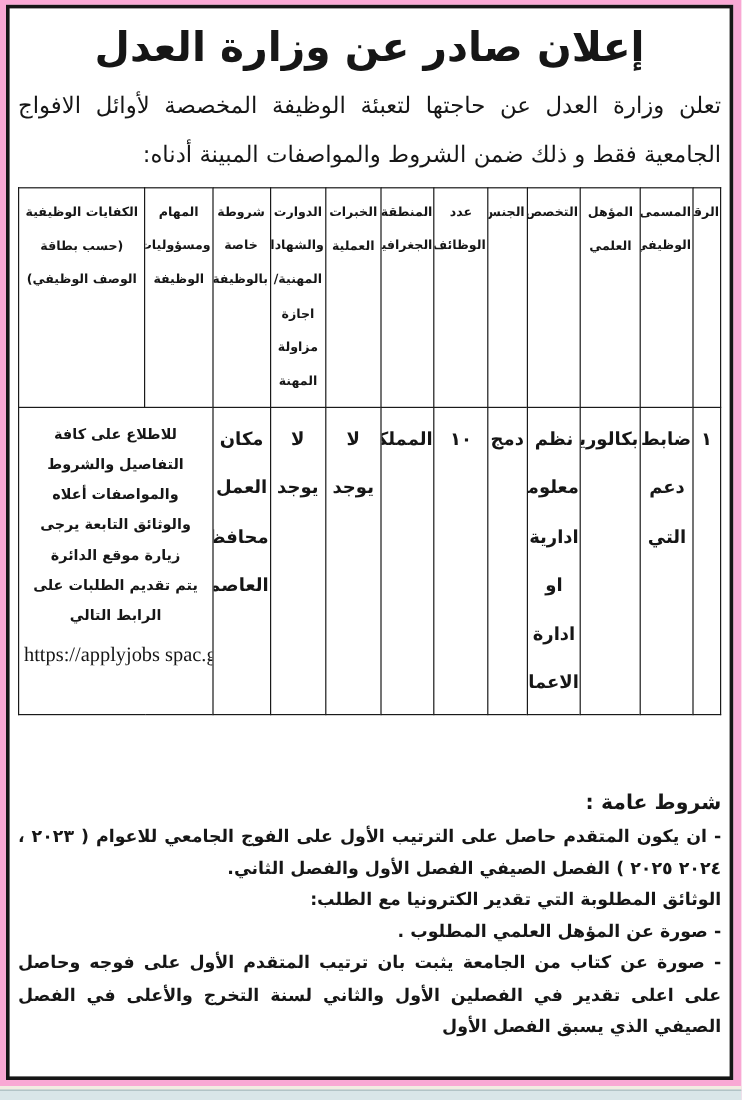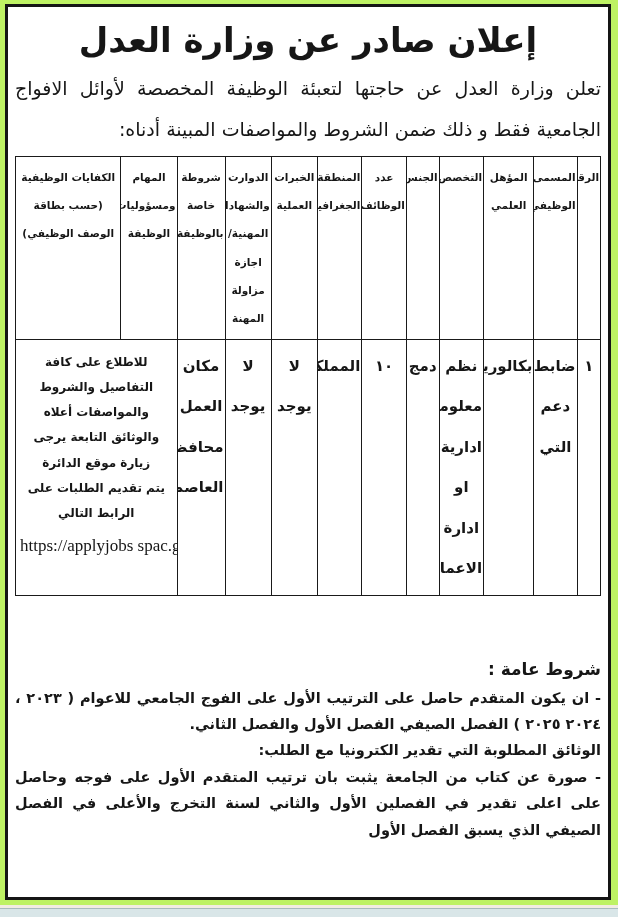--- a/index.html
+++ b/index.html
@@ -8,21 +8,21 @@
     width: 618px;
     height: 917px;
     overflow: hidden;
     background: #fcfbf8;
     font-family: "DejaVu Sans", sans-serif;
   }
   .page {
     position: relative;
     width: 618px;
     height: 917px;
-    background: #bef264;
+    background: #f9a8d4;
   }
   .strip-beige {
     position: absolute;
     left: 0; right: 0;
     bottom: 8px;
     height: 4px;
     background: #f2ece2;
   }
   .strip-blue {
     position: absolute;
@@ -175,20 +175,21 @@
           <span class="details-url">https://applyjobs spac.gov.jo</span>
         </td>
       </tr>
     </tbody>
       </table>
 
     <div class="conditions">
       <p class="cond-heading">شروط عامة :</p>
       <p>- ان يكون المتقدم حاصل على الترتيب الأول على الفوج الجامعي للاعوام ( ٢٠٢٣ ، ٢٠٢٤ ٢٠٢٥ ) الفصل الصيفي الفصل الأول والفصل الثاني.</p>
       <p>الوثائق المطلوبة التي تقدير الكترونيا مع الطلب:</p>
+      <p>- صورة عن المؤهل العلمي المطلوب .</p>
       <p>- صورة عن كتاب من الجامعة يثبت بان ترتيب المتقدم الأول على فوجه وحاصل على اعلى تقدير في الفصلين الأول والثاني لسنة التخرج والأعلى في الفصل الصيفي الذي يسبق الفصل الأول</p>
 
     </div>
 
   </div>
 
   <div class="strip-beige"></div>
   <div class="strip-blue"></div>
 
 </div>

